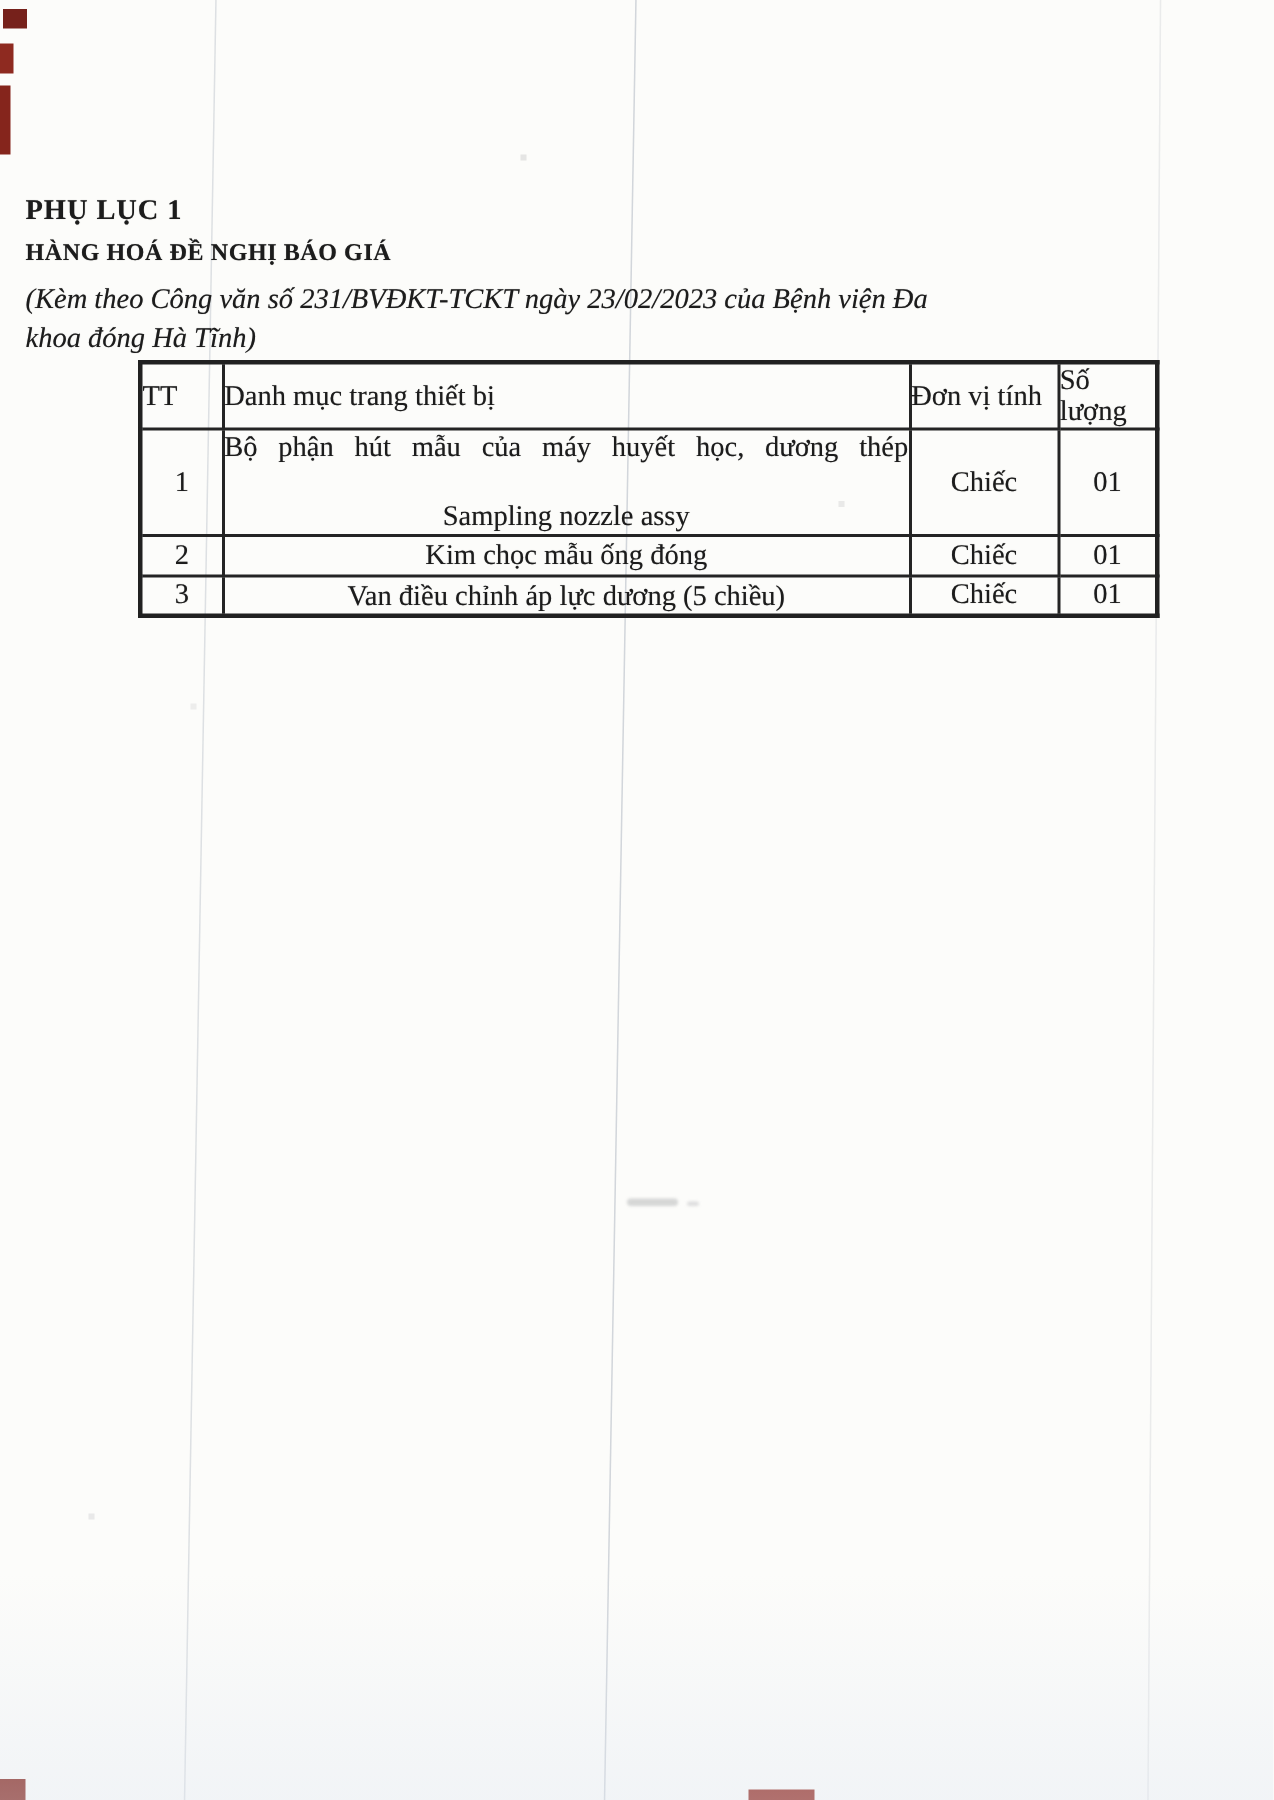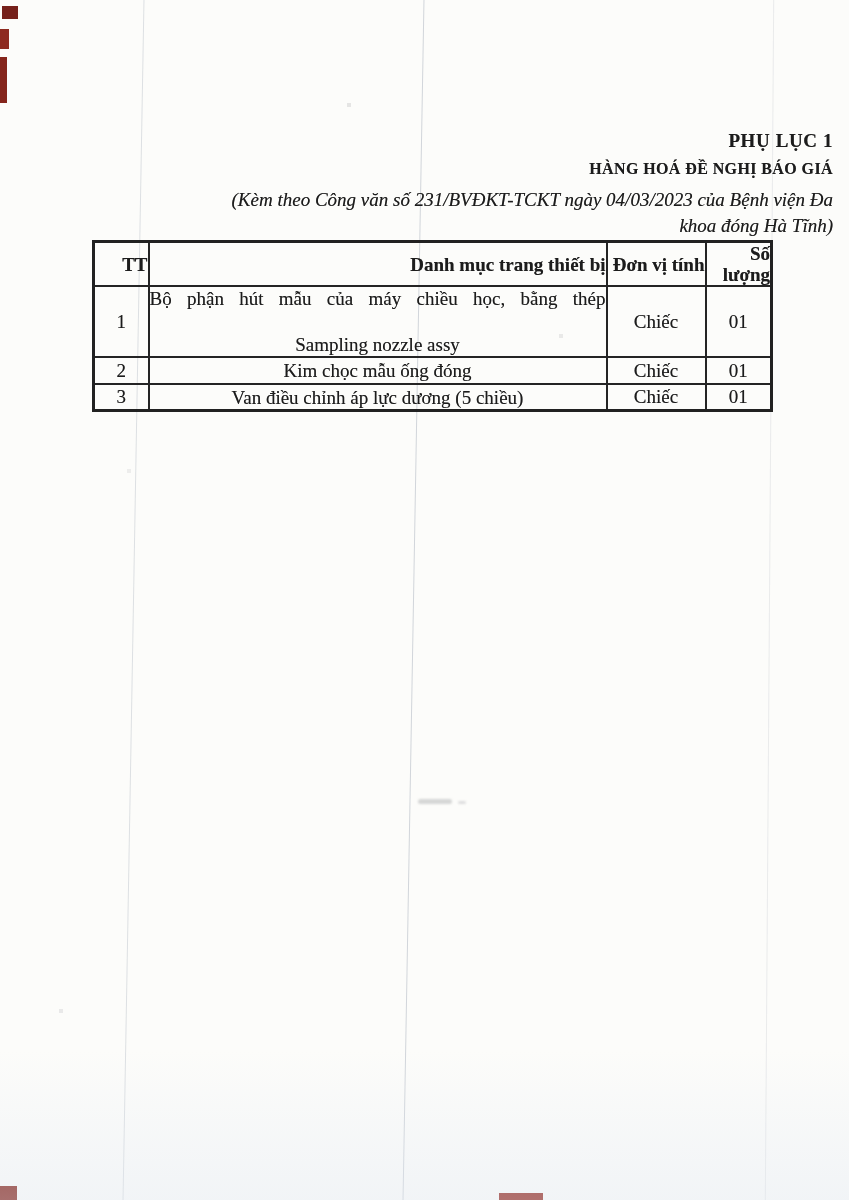--- a/index.html
+++ b/index.html
@@ -37,21 +37,21 @@
                         560px 335px 0 1px rgba(150,150,152,0.18),
                         128px 470px 0 1px rgba(155,155,158,0.15),
                         60px 1010px 0 1px rgba(150,150,155,0.18); }
 
   .bottom-tint { position: absolute; left: 0; bottom: 0; width: 849px; height: 150px; z-index: 0;
             background: linear-gradient(to bottom, rgba(224,231,241,0), rgba(224,231,241,0.38)); }
 
   
   .doc-header {
     position: absolute; left: 17px; top: 129px; width: 816px;
-    text-align: right; z-index: 1;
+    text-align: left; z-index: 1;
     text-shadow: 0 0 0.5px rgba(25,25,25,0.55);
   }
   .appendix-title { font-size: 19px; font-weight: bold; letter-spacing: 0.6px; line-height: 23px; }
   .doc-title { font-size: 16px; font-weight: bold; letter-spacing: 0.4px; line-height: 26px; margin-top: 4px; }
   .reference { font-style: italic; font-size: 19px; line-height: 26px; margin-top: 5px; }
 
   
   table.goods {
     position: absolute; left: 92px; top: 240px; z-index: 1;
     width: 678px; table-layout: fixed;
@@ -65,21 +65,21 @@
     border: 2px solid #242424;
     vertical-align: middle;
     padding: 0;
     background: transparent;
   }
   col.c-tt   { width: 55px; }
   col.c-name { width: 458px; }
   col.c-unit { width: 99px; }
   col.c-qty  { width: 66px; }
 
-  thead th { font-weight: bold; text-align: right; height: 40px; line-height: 21px; padding: 1px 2px; }
+  thead th { font-weight: normal; text-align: left; height: 40px; line-height: 21px; padding: 1px 2px; }
   td.cell-center { text-align: center; }
   td.cell-name { text-align: left; padding: 2px 8px; line-height: 23px; }
   tr.r1 td { height: 46px; }
   tr.r2 td { height: 25px; }
   tr.r3 td { height: 24px; }
 
   .justify-line { display: block; text-align: justify; }
   .justify-line::after { content: ""; display: inline-block; width: 100%; height: 0; }
   .plain-line { display: block; text-align: center; }
 </style>
@@ -98,21 +98,21 @@
   <div class="fold-line fold-2"></div>
   <div class="fold-line fold-3"></div>
   <div class="smudge"></div>
   <div class="speckles"></div>
   <div class="bottom-tint"></div>
 
   <div class="doc-header">
     <div class="appendix-title">PHỤ LỤC 1</div>
     <div class="doc-title">HÀNG HOÁ ĐỀ NGHỊ BÁO GIÁ</div>
     <div class="reference">
-      <div>(Kèm theo Công văn số 231/BVĐKT-TCKT ngày 04/03/2023 của Bệnh viện Đa</div>
+      <div>(Kèm theo Công văn số 231/BVĐKT-TCKT ngày 23/02/2023 của Bệnh viện Đa</div>
       <div>khoa đóng Hà Tĩnh)</div>
     </div>
   </div>
 
   <table class="goods">
     <colgroup>
       <col class="c-tt">
         <col class="c-name">
         <col class="c-unit">
         <col class="c-qty">
@@ -122,21 +122,21 @@
         <th>TT</th>
         <th>Danh mục trang thiết bị</th>
         <th>Đơn vị tính</th>
         <th>Số lượng</th>
       </tr>
     </thead>
     <tbody>
       <tr class="r1">
         <td class="cell-center">1</td>
         <td class="cell-name">
-          <span class="justify-line">Bộ phận hút mẫu của máy chiều học, bằng thép</span>
+          <span class="justify-line">Bộ phận hút mẫu của máy huyết học, dương thép</span>
           <span class="plain-line">Sampling nozzle assy</span>
         </td>
         <td class="cell-center">Chiếc</td>
         <td class="cell-center">01</td>
       </tr>
       <tr class="r2">
         <td class="cell-center">2</td>
         <td class="cell-name">
           <span class="plain-line">Kim chọc mẫu ống đóng</span>
         </td>

